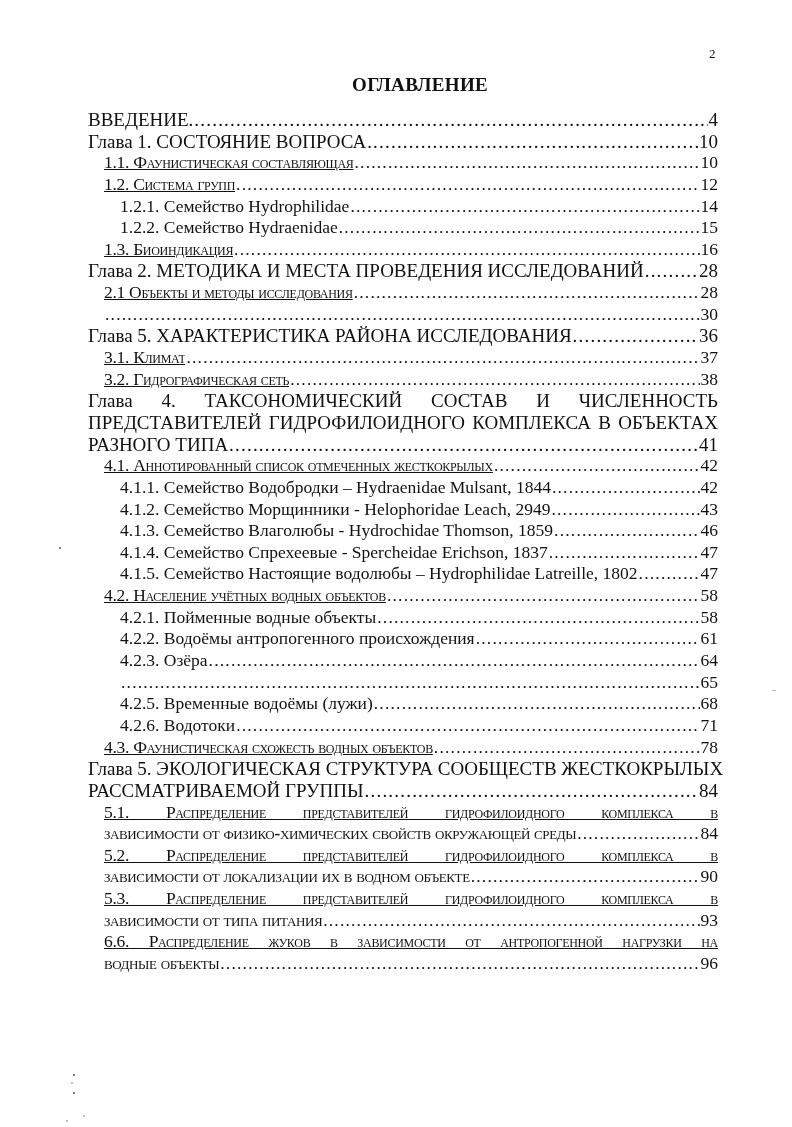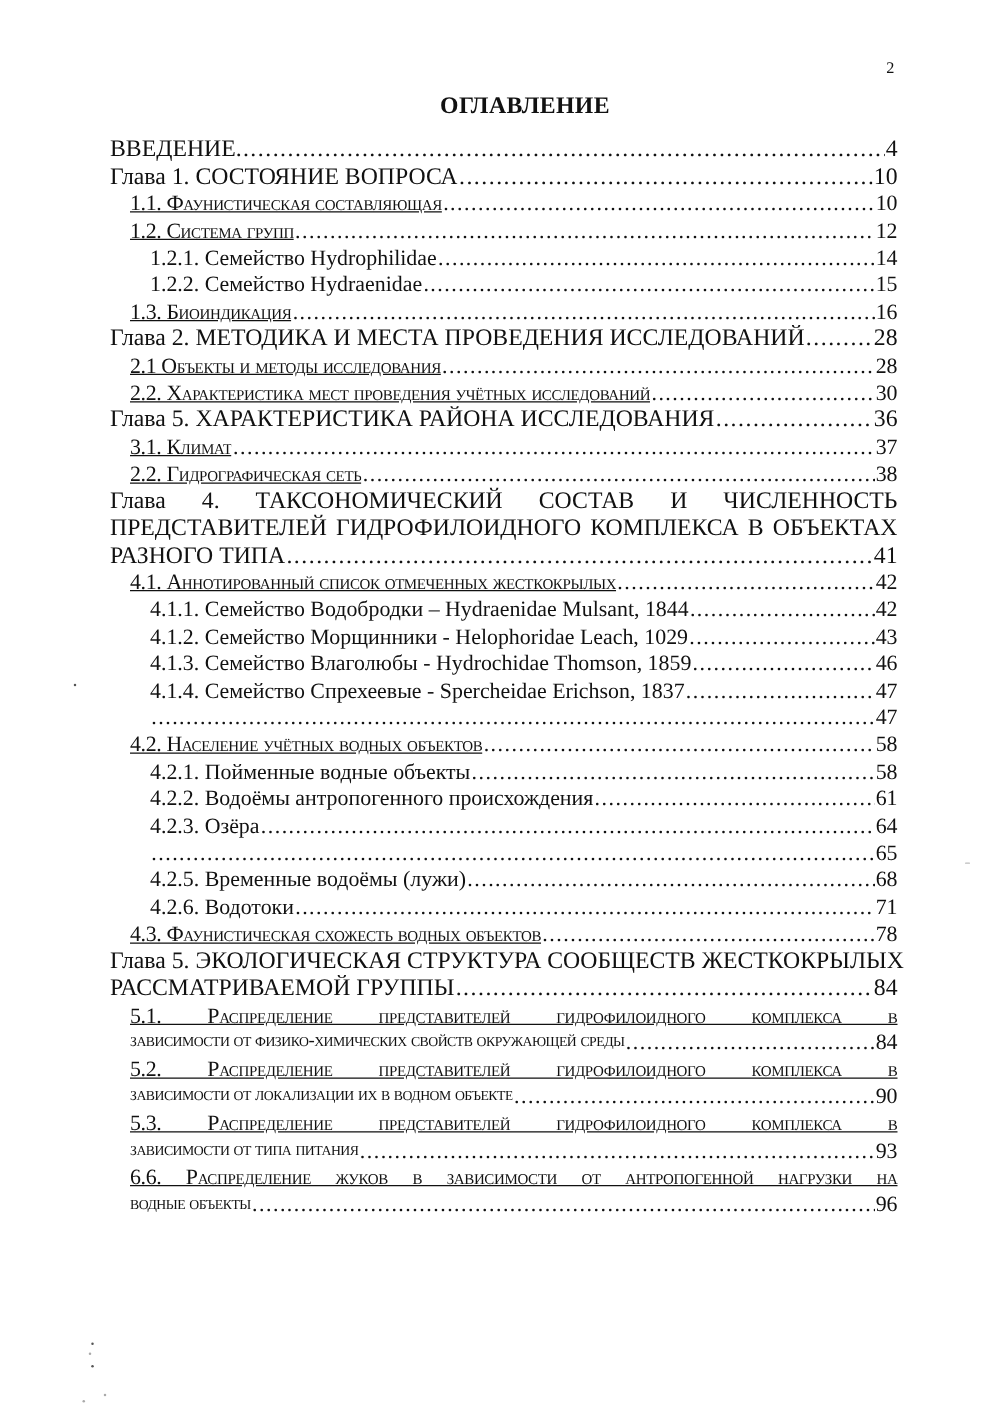--- a/index.html
+++ b/index.html
@@ -76,21 +76,21 @@
       text-decoration: underline;
     }
     .justify {
       text-align: justify;
       text-align-last: justify;
       display: block;
       width: 100%;
     }
     .smallcaps-low {
       font-variant: small-caps;
-      font-size: 15px;
+      font-size: 18px;
       letter-spacing: -0.4px;
     }
     .artifact {
       position: absolute;
       width: 2px;
       height: 2px;
       background: #555;
       border-radius: 1px;
     }
   </style>
@@ -169,21 +169,20 @@
   <div class="line l1">
     <div class="row">
       <span class="label sc">2.1 Объекты и методы исследования</span>
       <span class="leader"></span>
       <span class="pg">28</span>
     </div>
   </div>
 
   <div class="line l1">
     <div class="row">
-      <span class="label sc">2.2. Характеристика мест проведения учётных исследований</span>
       <span class="leader"></span>
       <span class="pg">30</span>
     </div>
   </div>
 
   <div class="line l0">
     <div class="row">
       <span class="label">Глава 5. ХАРАКТЕРИСТИКА РАЙОНА ИССЛЕДОВАНИЯ</span>
       <span class="leader"></span>
       <span class="pg">36</span>
@@ -193,21 +192,21 @@
   <div class="line l1">
     <div class="row">
       <span class="label sc">3.1. Климат</span>
       <span class="leader"></span>
       <span class="pg">37</span>
     </div>
   </div>
 
   <div class="line l1">
     <div class="row">
-      <span class="label sc">2.2. Гидрографическая сеть</span>
+      <span class="label sc">3.2. Гидрографическая сеть</span>
       <span class="leader"></span>
       <span class="pg">38</span>
     </div>
   </div>
 
   <div>
     <div class="line l0">
       <span class="justify">Глава 4. ТАКСОНОМИЧЕСКИЙ СОСТАВ И ЧИСЛЕННОСТЬ</span>
     </div>
     <div class="line l0">
@@ -233,21 +232,21 @@
   <div class="line l2">
     <div class="row">
       <span class="label">4.1.1. Семейство Водобродки – Hydraenidae Mulsant, 1844</span>
       <span class="leader"></span>
       <span class="pg">42</span>
     </div>
   </div>
 
   <div class="line l2">
     <div class="row">
-      <span class="label">4.1.2. Семейство Морщинники - Helophoridae Leach, 1029</span>
+      <span class="label">4.1.2. Семейство Морщинники - Helophoridae Leach, 2949</span>
       <span class="leader"></span>
       <span class="pg">43</span>
     </div>
   </div>
 
   <div class="line l2">
     <div class="row">
       <span class="label">4.1.3. Семейство Влаголюбы - Hydrochidae Thomson, 1859</span>
       <span class="leader"></span>
       <span class="pg">46</span>
@@ -257,20 +256,21 @@
   <div class="line l2">
     <div class="row">
       <span class="label">4.1.4. Семейство Спрехеевые - Spercheidae Erichson, 1837</span>
       <span class="leader"></span>
       <span class="pg">47</span>
     </div>
   </div>
 
   <div class="line l2">
     <div class="row">
+      <span class="label">4.1.5. Семейство Настоящие водолюбы – Hydrophilidae Latreille, 1802</span>
       <span class="leader"></span>
       <span class="pg">47</span>
     </div>
   </div>
 
   <div class="line l1">
     <div class="row">
       <span class="label sc">4.2. Население учётных водных объектов</span>
       <span class="leader"></span>
       <span class="pg">58</span>

